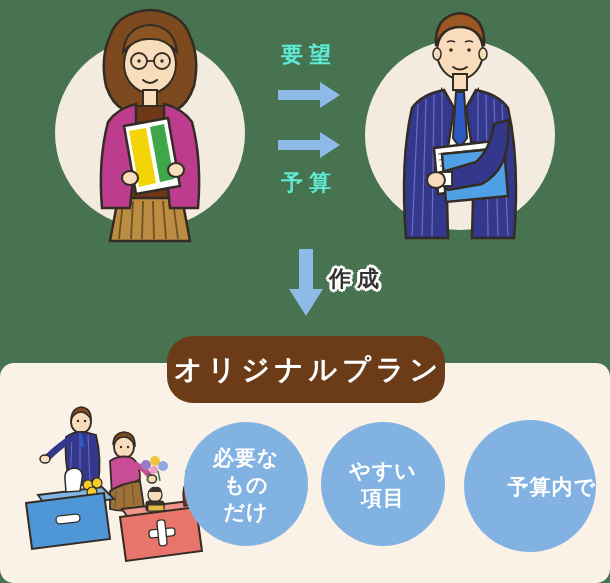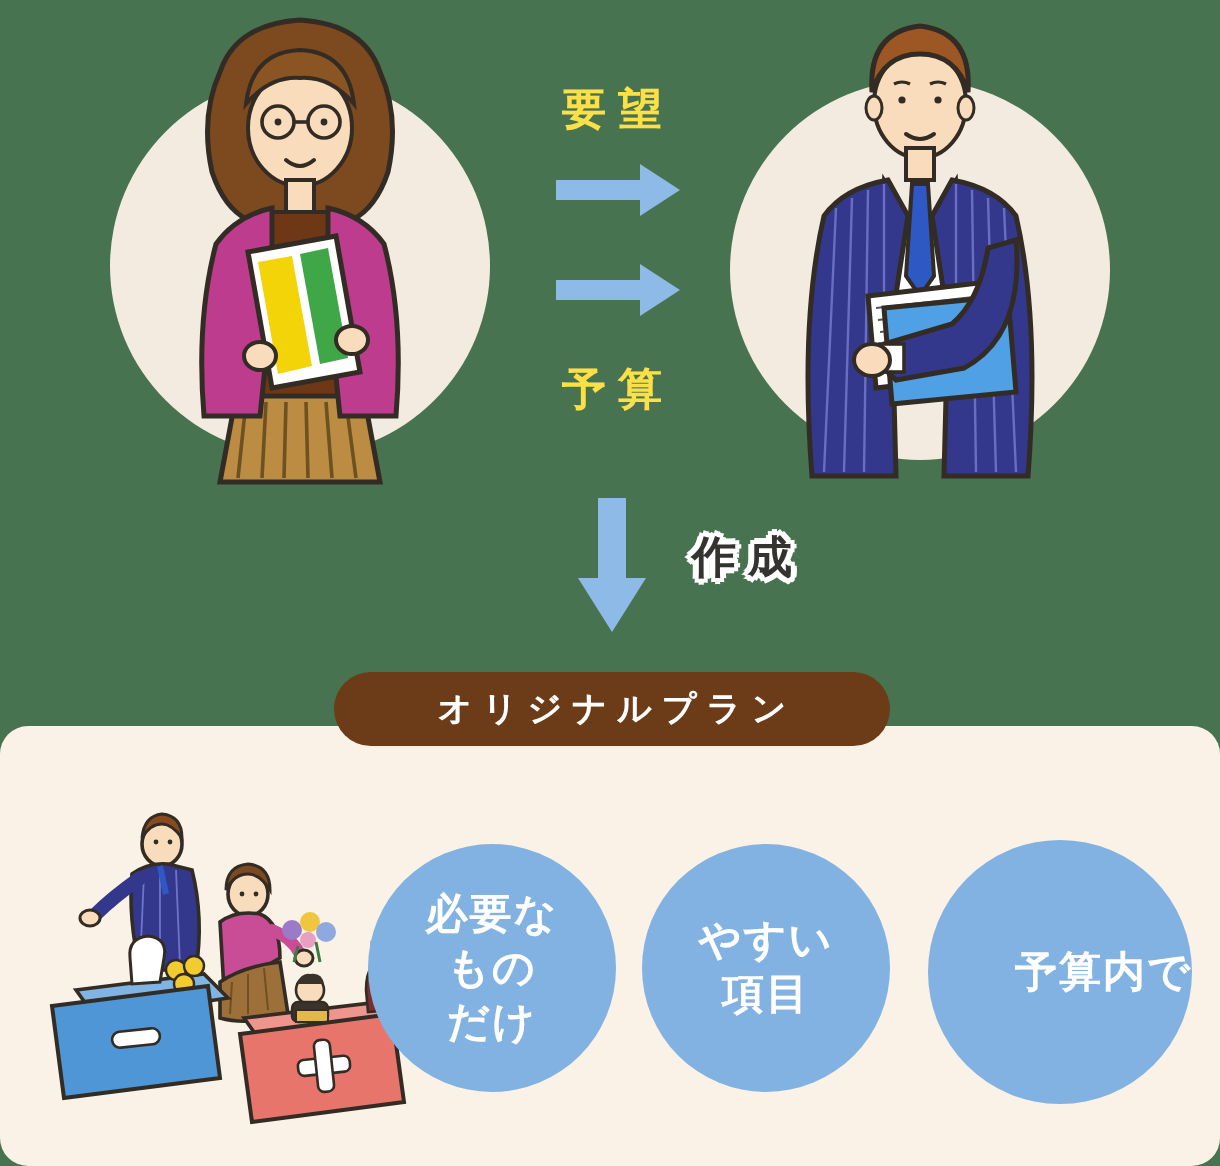--- a/index.html
+++ b/index.html
@@ -5,34 +5,34 @@
   html,body{margin:0;padding:0;background:#487350;}
   #stage{
     position:relative;width:610px;height:583px;overflow:hidden;
     background:#487350;
     font-family:"Liberation Sans","DejaVu Sans",sans-serif;
   }
   .abs{position:absolute;}
   
   .flow-label{
     position:absolute;width:70px;text-align:center;
-    font-size:22px;font-weight:bold;color:#fde047;
+    font-size:22px;font-weight:bold;color:#5eead4;
     letter-spacing:6px;text-indent:6px;white-space:nowrap;
   }
   .flow-label.outlined{
     color:#343330;
     text-shadow:-2px -2px 0 #fff,2px -2px 0 #fff,-2px 2px 0 #fff,2px 2px 0 #fff,
                  0 -3px 0 #fff,0 3px 0 #fff,-3px 0 0 #fff,3px 0 0 #fff;
   }
   
   .badge{
-    position:absolute;left:167px;top:336px;width:278px;height:37px;
+    position:absolute;left:167px;top:336px;width:278px;height:67px;
     background:#6C3B17;border-radius:26px;
     display:flex;align-items:center;justify-content:center;
-    color:#FFFFFF;font-size:17px;font-weight:bold;letter-spacing:5px;text-indent:5px;
+    color:#FFFFFF;font-size:28px;font-weight:bold;letter-spacing:5px;text-indent:5px;
     z-index:3;
   }
   
   .panel{
     position:absolute;left:0;top:363px;width:610px;height:220px;
     background:#FAF2E6;border-radius:14px;z-index:1;
   }
   
   .feature-circle{
     position:absolute;border-radius:50%;background:#81B2E1;
@@ -148,28 +148,28 @@
   <svg class="abs" style="left:278px;top:82px;" width="62" height="26" viewBox="0 0 62 26">
     <rect x="0" y="8" width="43" height="10" fill="#8DBAE7"></rect>
     <polygon points="42,0 62,13 42,26" fill="#8DBAE7"></polygon>
   </svg>
 
   <svg class="abs" style="left:278px;top:132px;" width="62" height="26" viewBox="0 0 62 26">
     <rect x="0" y="8" width="43" height="10" fill="#8DBAE7"></rect>
     <polygon points="42,0 62,13 42,26" fill="#8DBAE7"></polygon>
   </svg>
 
-  <div class="flow-label" style="left:271px;top:168px;margin-top:12px;">予算</div>
+  <div class="flow-label" style="left:271px;top:168px;">予算</div>
 
   <svg class="abs" style="left:289px;top:249px;" width="34" height="67" viewBox="0 0 34 67">
     <rect x="10" y="0" width="14" height="42" fill="#8DBAE7"></rect>
     <polygon points="0,40 34,40 17,67" fill="#8DBAE7"></polygon>
   </svg>
 
-  <div class="flow-label outlined" style="left:336px;top:264px;">作成</div>
+  <div class="flow-label outlined" style="left:319px;top:264px;">作成</div>
 
   <div class="badge">オリジナルプラン</div>
 
   <div class="panel">
 
     <svg class="abs" style="left:18px;top:36px;" width="190" height="170" viewBox="0 0 190 170" aria-label="couple-sorting-items-plus-minus-boxes">
 
       <g>
         <ellipse cx="63" cy="23" rx="10" ry="11" fill="#F8DCBC" stroke="#332C24" stroke-width="1.8"></ellipse>
         <path d="M53 20 Q54 9 63 8 Q73 9 73 20 Q68 13 63 13 Q57 13 53 20 Z" fill="#8A4A1F" stroke="#332C24" stroke-width="1.5"></path>

